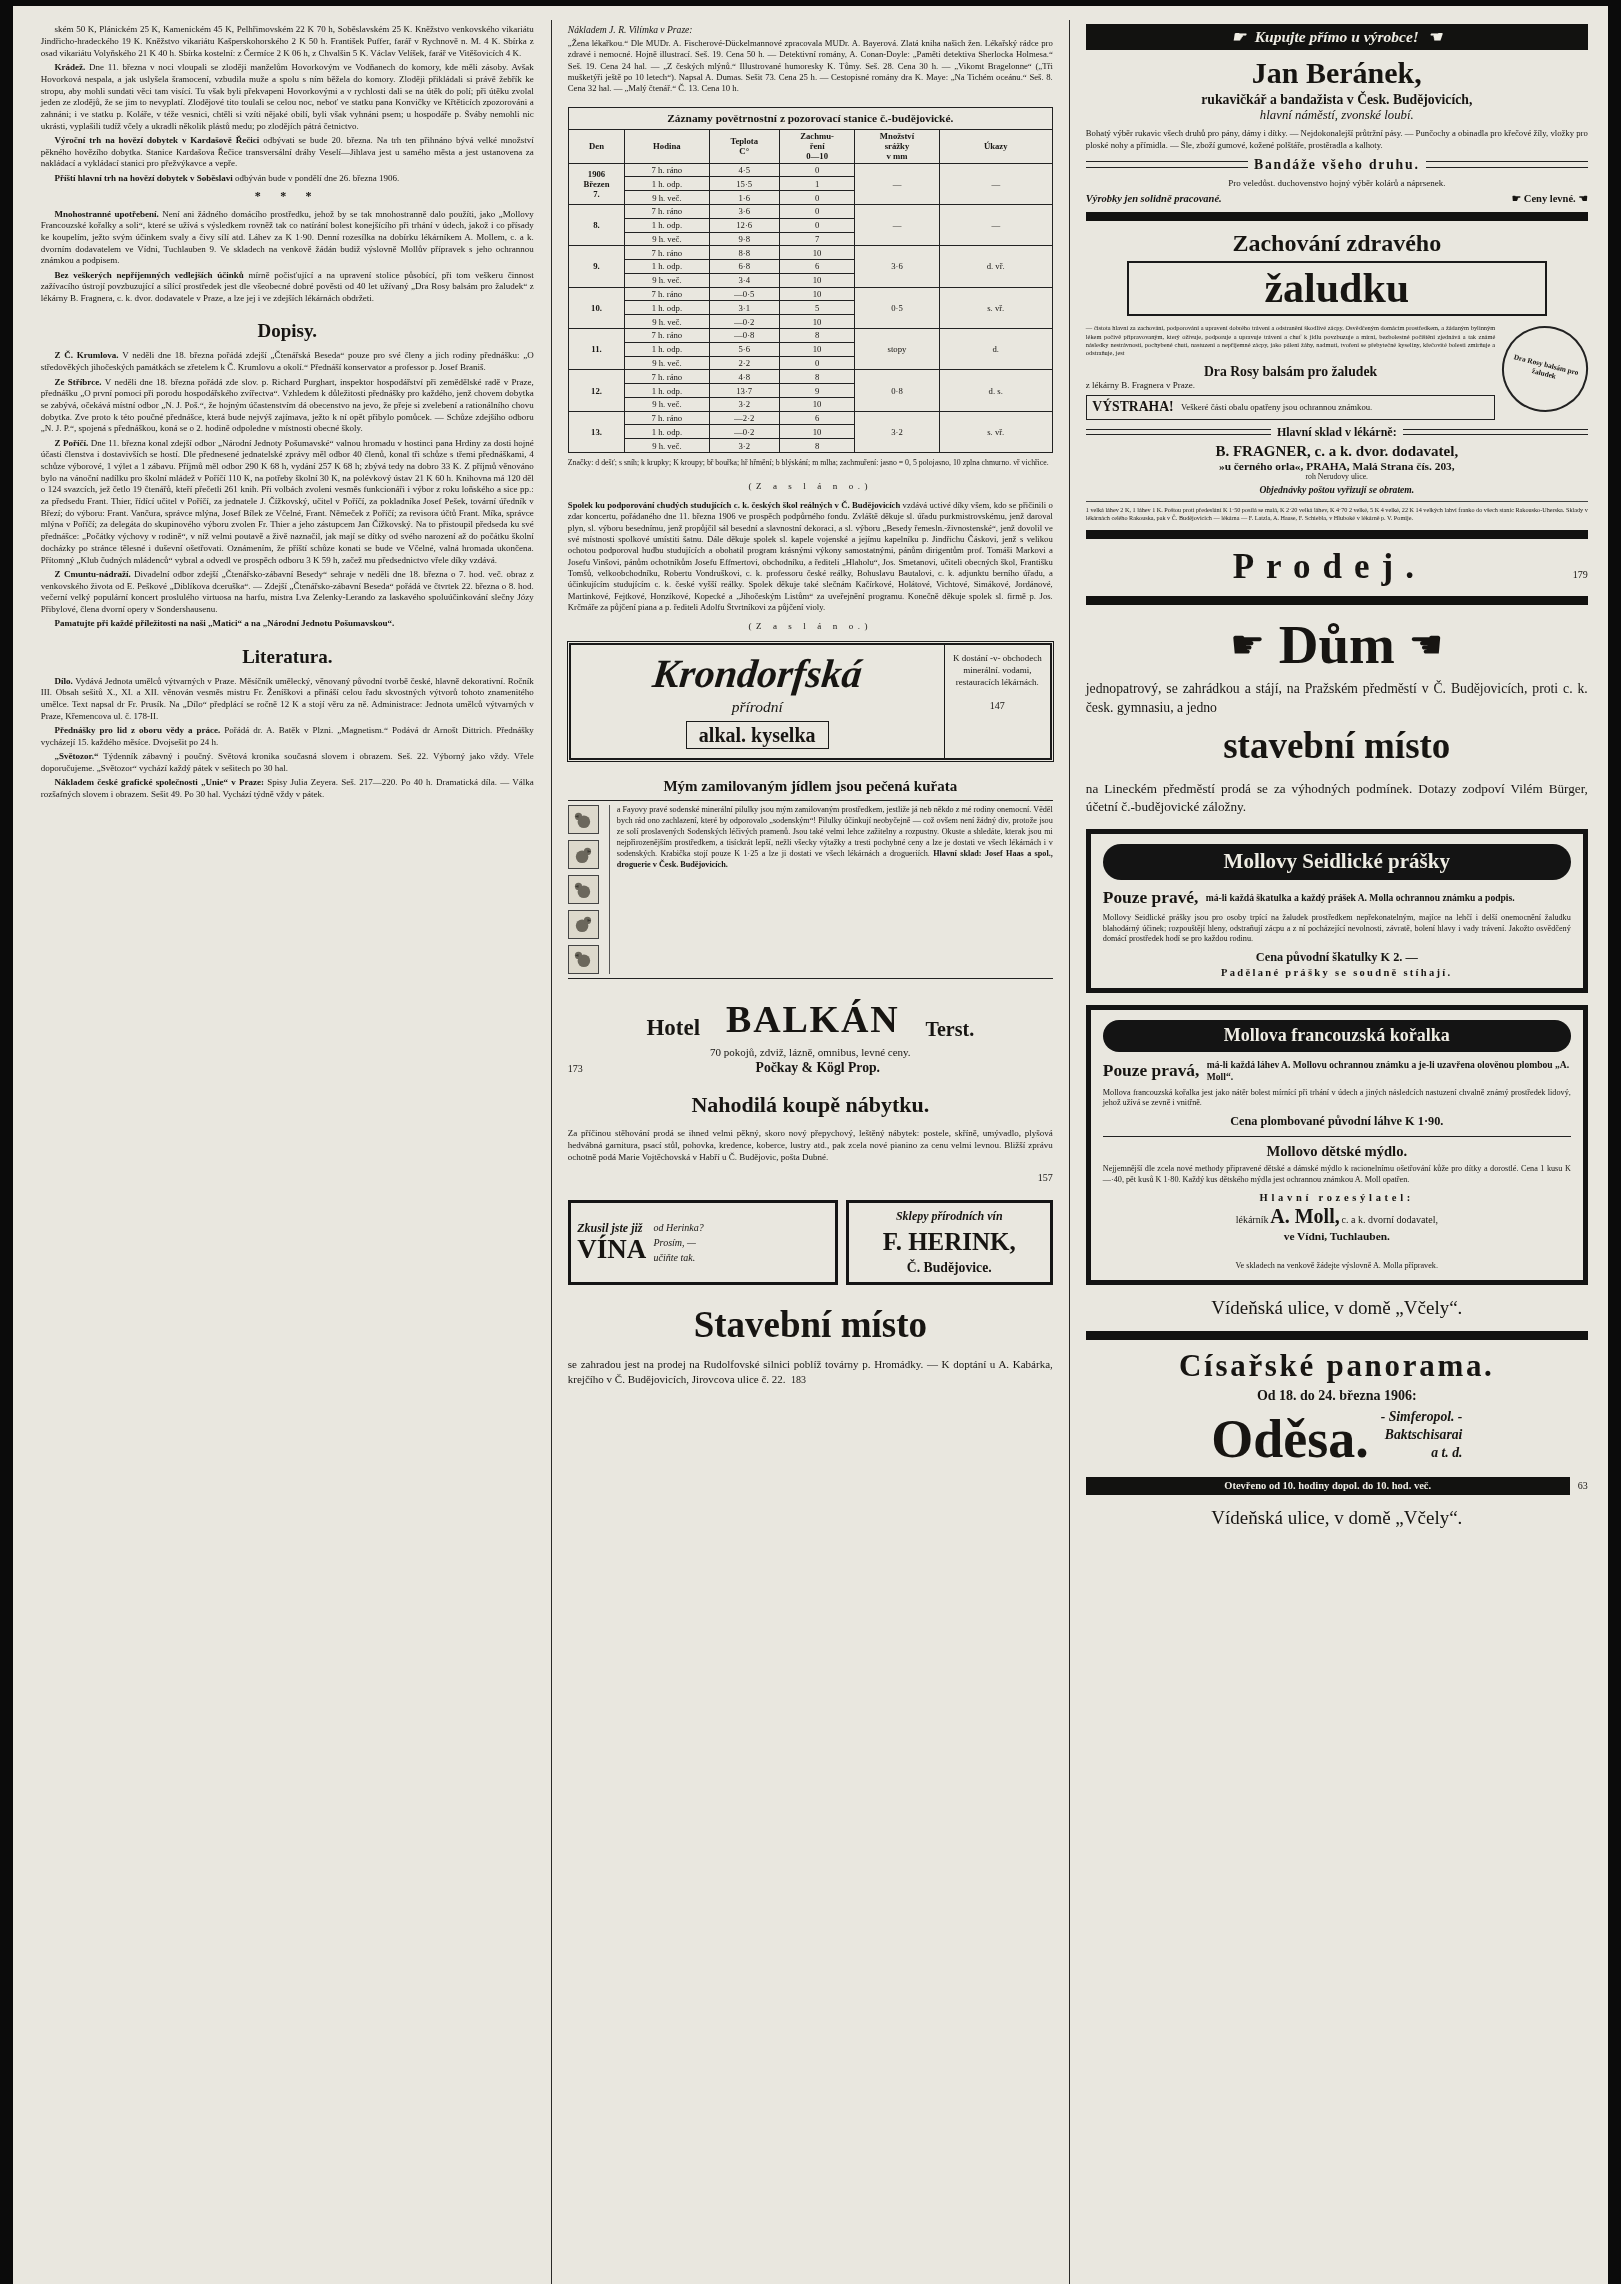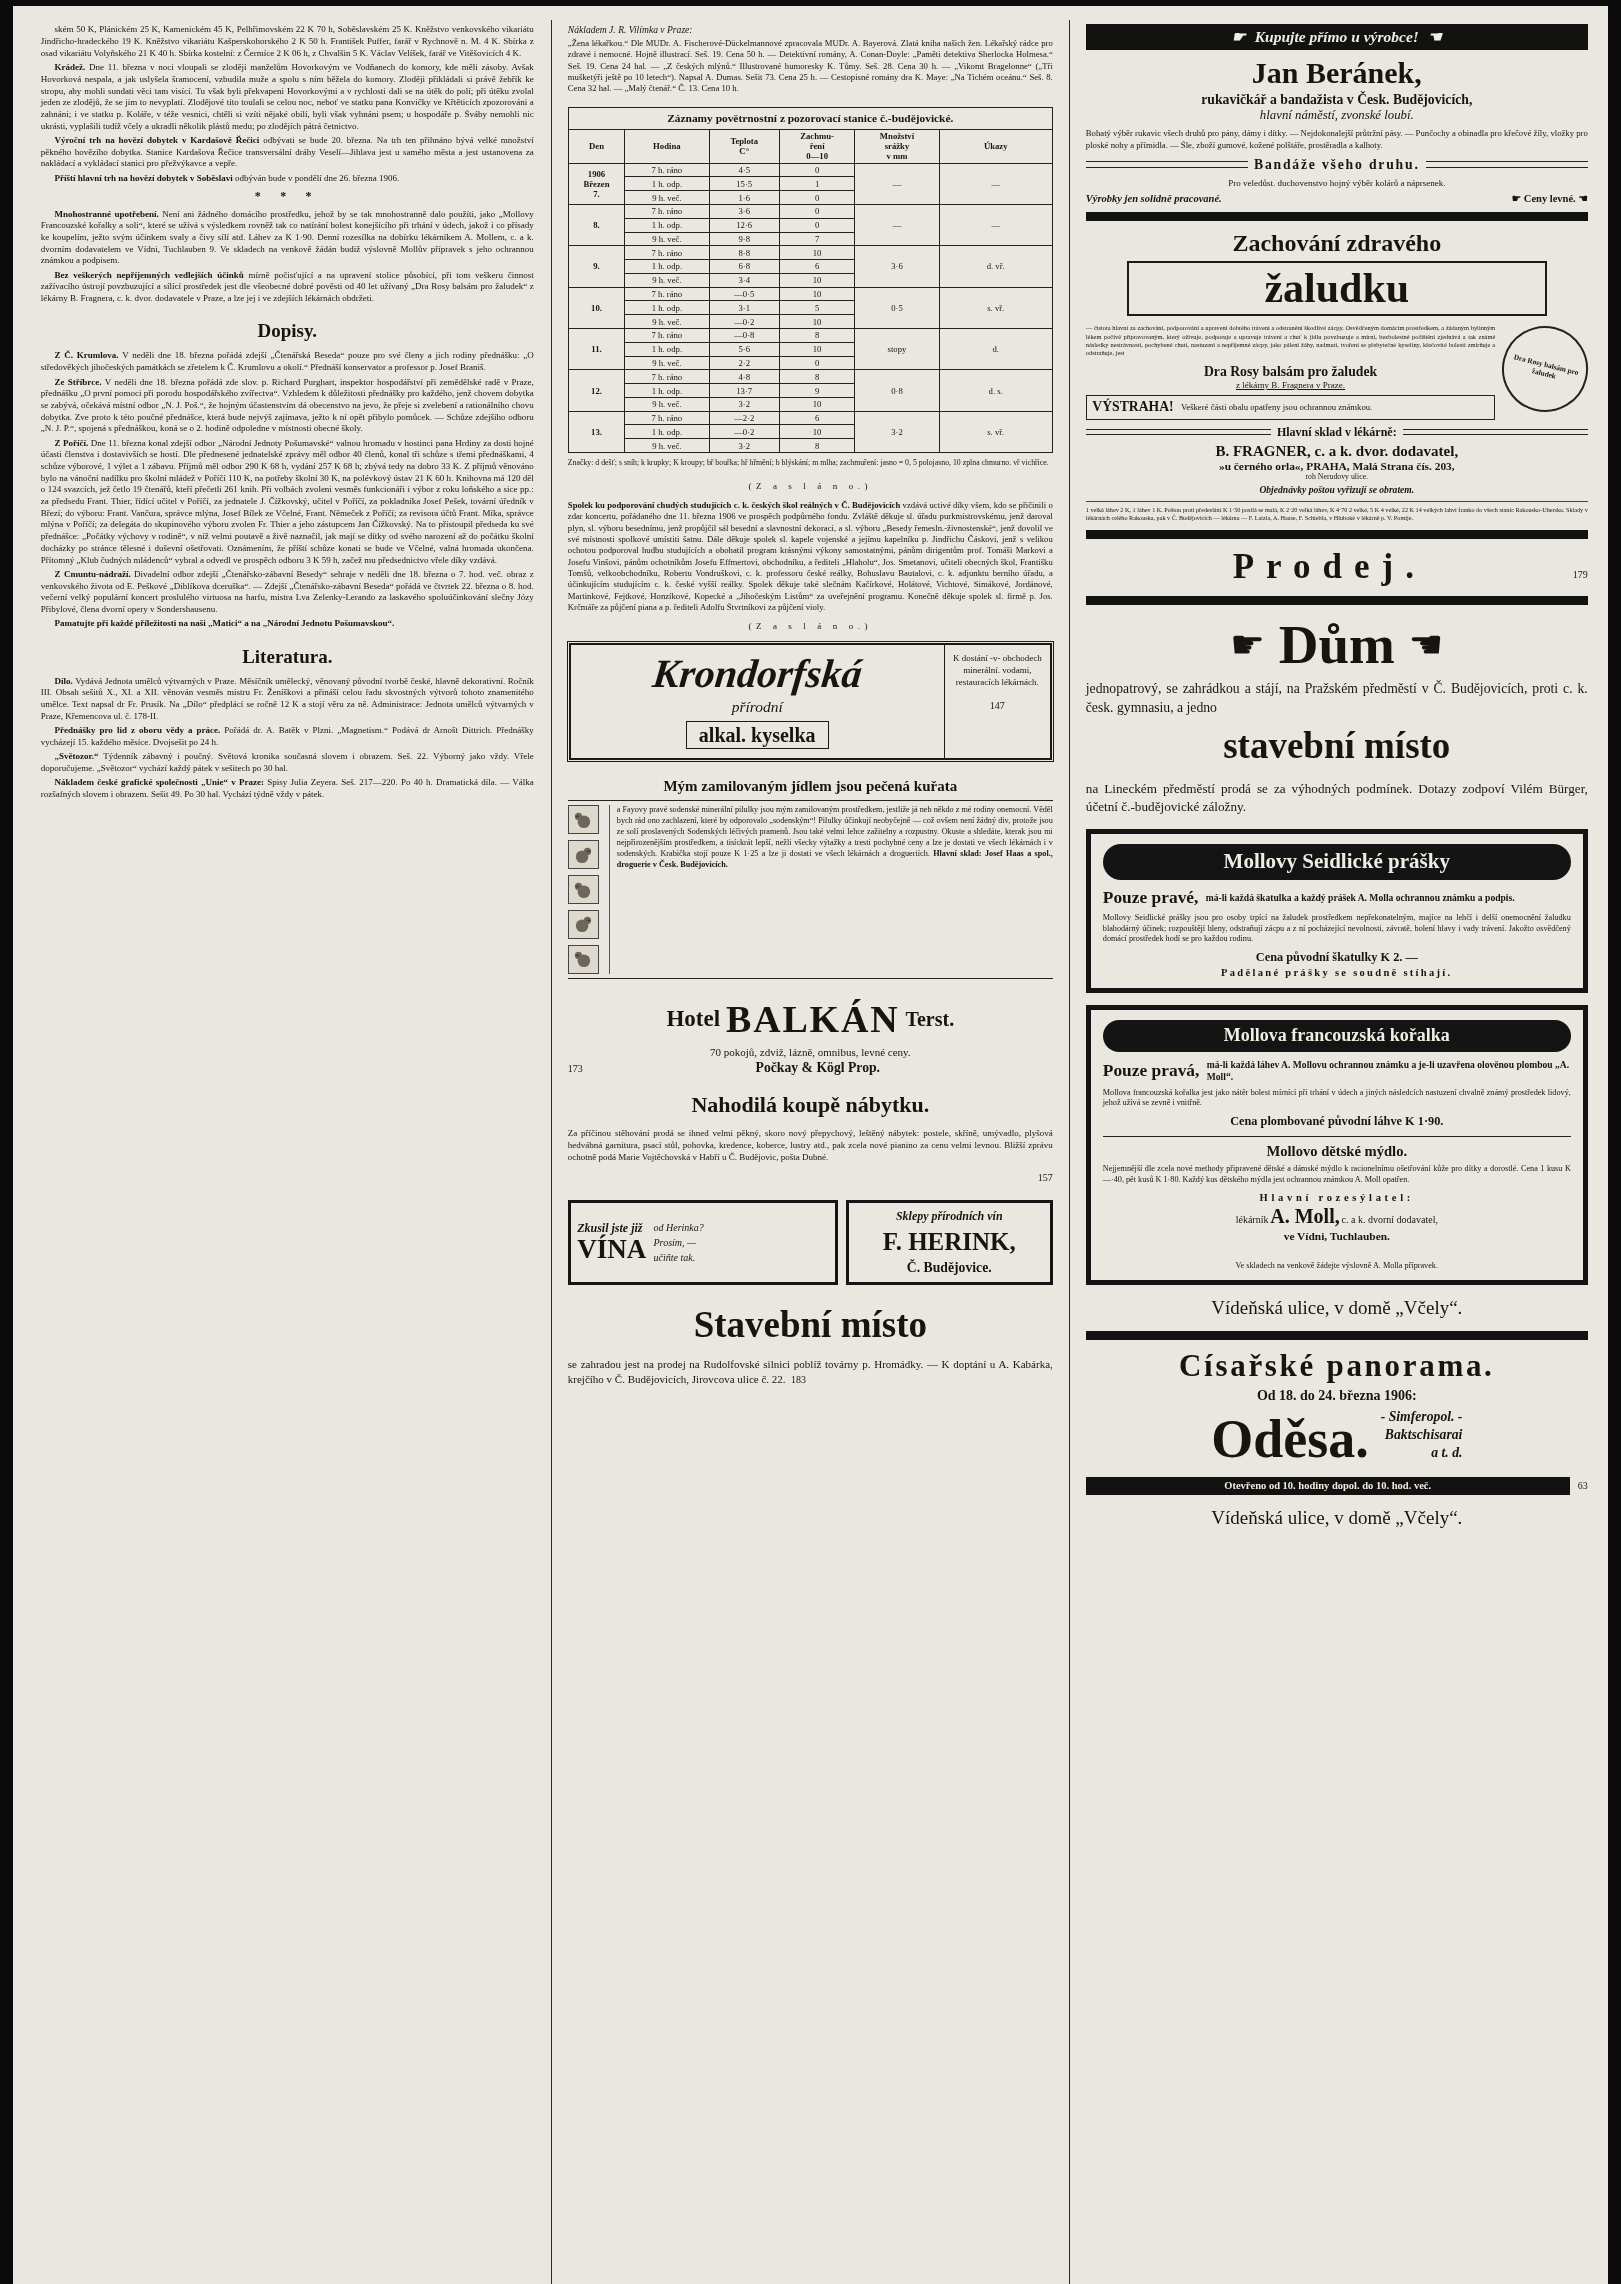--- a/index.html
+++ b/index.html
@@ -37,21 +37,21 @@
   .kpir{font-size:15.5px;font-style:italic;margin-top:3.7px;}
   .kkys{font-size:20px;font-weight:bold;border:1.4px solid #1a1a1a;display:inline-block;padding:1.8px 12px;margin-top:4.6px;}
   .krondorf .kr{width:96px;padding:6.4px 4.6px;text-align:center;font-size:9px;line-height:1.35;}
   
   .kur-h{font-size:15px;font-weight:bold;text-align:center;margin:4.6px 0;}
   .kurbox{display:flex;border-top:1.4px solid #222;border-bottom:1.4px solid #222;padding:4.6px 0;margin-bottom:18px;}
   .kuricons{width:37px;display:flex;flex-direction:column;gap:6.4px;border-right:0.9px solid #555;padding-right:4.6px;margin-right:6.4px;}
   .kuricon{width:29px;height:26.5px;border:0.9px solid #444;background:#ddd9cc;display:flex;align-items:center;justify-content:center;}
   .kurtext{flex:1;font-size:8.2px;line-height:1.32;text-align:justify;}
   
-  .hotelrow{display:flex;align-items:center;justify-content:center;gap:6px;margin-top:3.7px;}
+  .hotelrow{display:flex;align-items:flex-end;justify-content:center;gap:26px;margin-top:3.7px;}
   .hotel1{font-size:23px;font-weight:bold;}
   .hotel2{font-size:38px;font-weight:bold;letter-spacing:1.8px;}
   .hotel3{font-size:20px;font-weight:bold;}
   .hotelsub{text-align:center;font-size:11px;margin:4.6px 0 1.8px;}
   .hotelprop{display:flex;justify-content:space-between;align-items:baseline;font-size:10px;margin-bottom:16.4px;}
   .hotelprop .prop{font-size:13.7px;font-weight:bold;margin:0 auto;}
   
   .nab-h{font-size:22px;font-weight:bold;text-align:center;margin:6.4px 0 5.5px;}
   .nab-t{font-size:9px;line-height:1.35;text-align:justify;}
   .nab-n{text-align:right;font-size:10px;margin:1.8px 0 16.4px;}
@@ -80,21 +80,21 @@
   .bqrow{display:flex;justify-content:space-between;align-items:baseline;font-size:10.5px;margin-top:3.7px;}
   .bqrow .q1{font-style:italic;font-weight:bold;}
   .bqrow .q2{font-weight:bold;}
   
   .zal-h1{font-size:24px;font-weight:bold;text-align:center;margin:9px 0 3.7px;}
   .zal-h2{font-size:42px;font-weight:bold;text-align:center;border:2.7px solid #1a1a1a;padding:1.8px 4.6px;margin:0 41px 8.2px;}
   .zal-small{font-size:6.4px;line-height:1.3;text-align:justify;}
   .seal{float:right;width:73px;height:73px;border:2.3px double #222;border-radius:50%;transform:rotate(14deg);
         display:flex;align-items:center;justify-content:center;text-align:center;font-size:7.3px;font-weight:bold;margin:1.8px 0 3.7px 6.4px;padding:4.6px;}
   .zal-prod{font-size:13.7px;font-weight:bold;text-align:center;margin-top:4.6px;}
-  .zal-apoth{font-size:9px;text-align:center;margin-bottom:4.6px;text-decoration:underline;}
+  .zal-apoth{font-size:9px;margin-bottom:4.6px;}
   .warnbox{border:1.8px solid #222;display:flex;gap:7.3px;align-items:center;padding:3.7px 5.5px;margin:4.6px 0;}
   .warnbox .w1{font-size:13.7px;font-weight:bold;white-space:nowrap;}
   .warnbox .w2{font-size:8.7px;line-height:1.25;}
   .depotrow{display:flex;align-items:center;gap:6.4px;margin:3.7px 0;}
   .depotrow .t{font-size:12px;font-weight:bold;white-space:nowrap;}
   .fragner{font-size:15px;font-weight:bold;text-align:center;}
   .fraddr{font-size:11.4px;font-weight:bold;text-align:center;}
   .fraddr2{font-size:7.8px;text-align:center;}
   .orders{font-size:9.6px;font-weight:bold;font-style:italic;text-align:center;margin:2.7px 0;}
   .fine{font-size:6.2px;line-height:1.3;text-align:justify;border-top:0.9px solid #444;padding-top:3.7px;margin-bottom:4.6px;}

